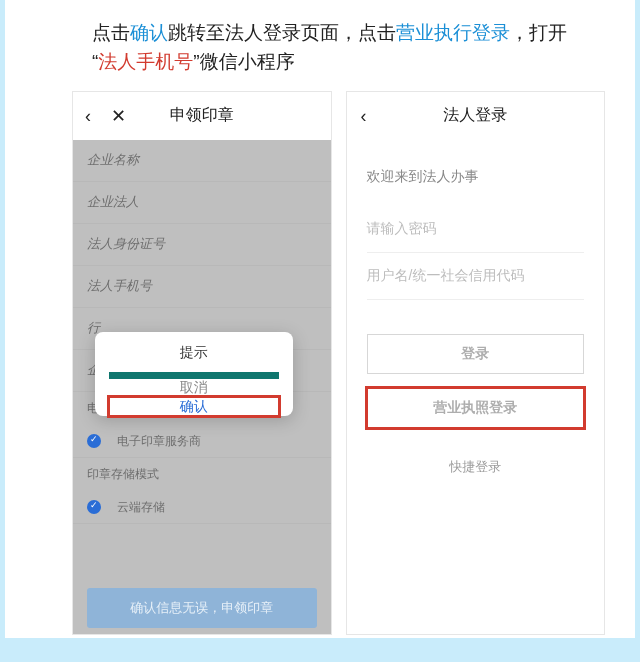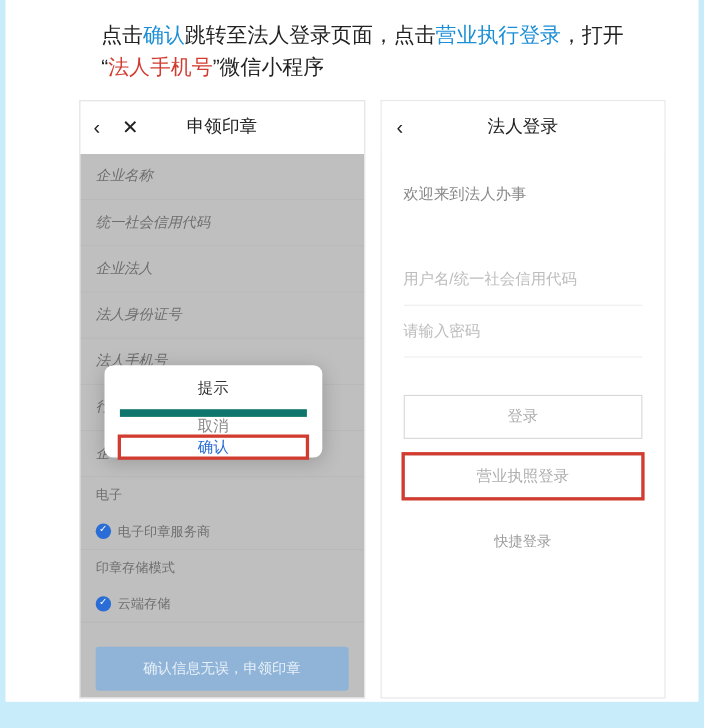--- a/index.html
+++ b/index.html
@@ -72,21 +72,21 @@
   .section-label {
     height: 34px;
     padding: 0 14px;
     display: flex; align-items: center;
     font-size: 12px; color: #555;
     background: #eaeaea;
   }
   .radio-row {
     height: 32px;
     padding: 0 14px;
-    display: flex; align-items: center; gap: 6px;
+    display: flex; align-items: center; gap: 16px;
     font-size: 12px; color: #555;
     background: #eaeaea;
     border-bottom: 1px solid #dcdcdc;
   }
   .radio-dot {
     width: 14px; height: 14px; border-radius: 50%;
     background: #2a6dd6; display: inline-block; position: relative;
   }
   .radio-dot::after {
     content: "✓"; color: #fff; font-size: 9px;
@@ -138,36 +138,37 @@
   .phone-right .ph-header .back { left: 14px; }
   .right-body { padding: 26px 20px 0 20px; }
   .hello {
     font-family: "Helvetica Neue", Arial, sans-serif;
     font-weight: 200;
     font-size: 52px;
     color: #58a9e0;
     letter-spacing: 1px;
   }
   .welcome {
-    font-size: 14px; color: #888; margin-top: 2px; margin-bottom: 45px;
+    font-size: 14px; color: #888; margin-top: 2px; margin-bottom: 20px;
   }
   .input-line {
     font-size: 14px; color: #bdbdbd;
     padding: 14px 0;
     border-bottom: 1px solid #eee;
   }
   .outline-btn {
     margin-top: 34px;
     height: 40px;
     border: 1px solid #d7d7d7;
     color: #aeaeae;
     font-size: 14px;
     display: flex; align-items: center; justify-content: center;
     background: #fff;
     position: relative;
+    font-weight: bold;
   }
   .text-btn {
     margin-top: 30px;
     text-align: center;
     color: #9c9c9c;
     font-size: 13px;
   }
 </style>
 </head>
 <body>
@@ -183,23 +184,20 @@
     <div class="phone phone-left">
       <div class="ph-header">
         <span class="back">‹</span>
         <span class="close">✕</span>
         <span>申领印章</span>
       </div>
       <div class="dim"></div>
 
       <div class="field-row">
           <span>企业名称</span>
-        </div>
-      <div class="field-row">
-          <span>统一社会信用代码</span>
         </div>
       <div class="field-row">
           <span>企业法人</span>
         </div>
       <div class="field-row">
           <span>法人身份证号</span>
         </div>
       <div class="field-row">
           <span>法人手机号</span>
         </div>
@@ -235,22 +233,22 @@
       </div>
     </div>
 
     <div class="phone phone-right">
       <div class="ph-header">
         <span class="back">‹</span>
         <span>法人登录</span>
       </div>
       <div class="right-body">
         <div class="welcome">欢迎来到法人办事</div>
+        <div class="input-line">请输入密码</div>
         <div class="input-line">用户名/统一社会信用代码</div>
-        <div class="input-line">请输入密码</div>
         <div class="outline-btn">登录</div>
         <div class="outline-btn" style="margin-top:14px;">
           <span>营业执照登录</span>
           <span class="red-box" style="left:-3px;right:-3px;top:-3px;bottom:-3px;"></span>
         </div>
         <div class="text-btn">快捷登录</div>
       </div>
     </div>
   </div>
 </div>

